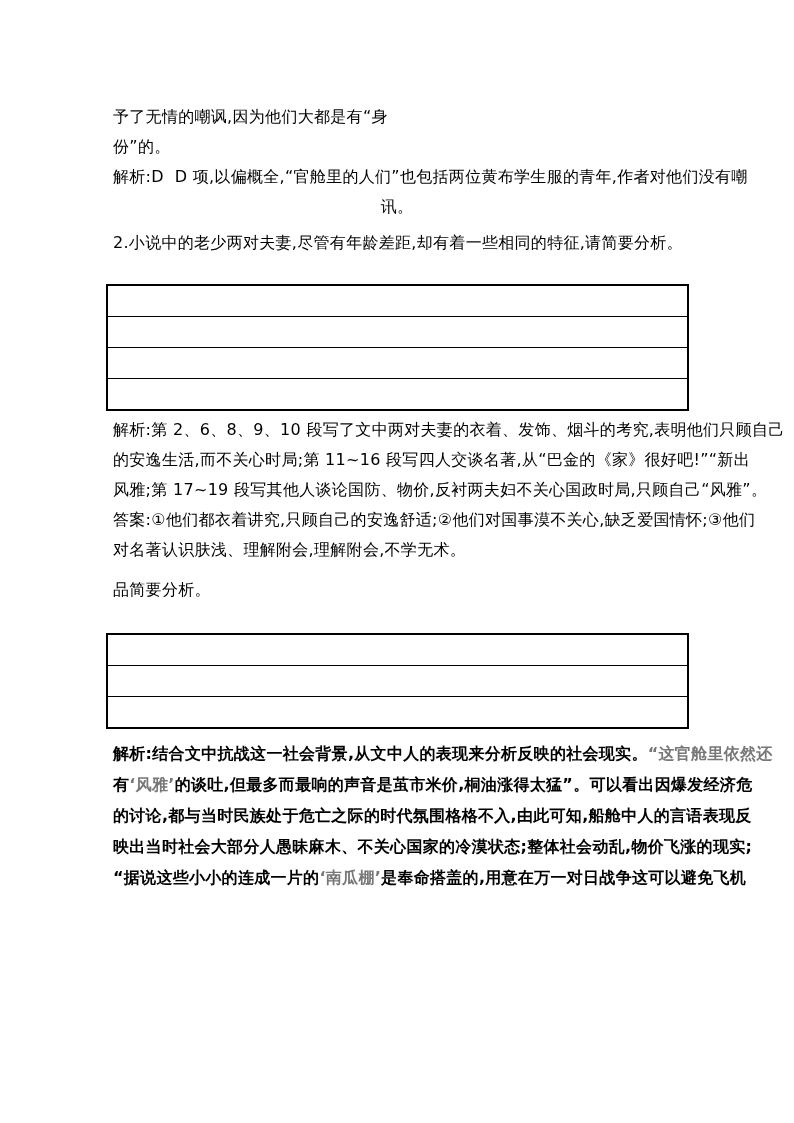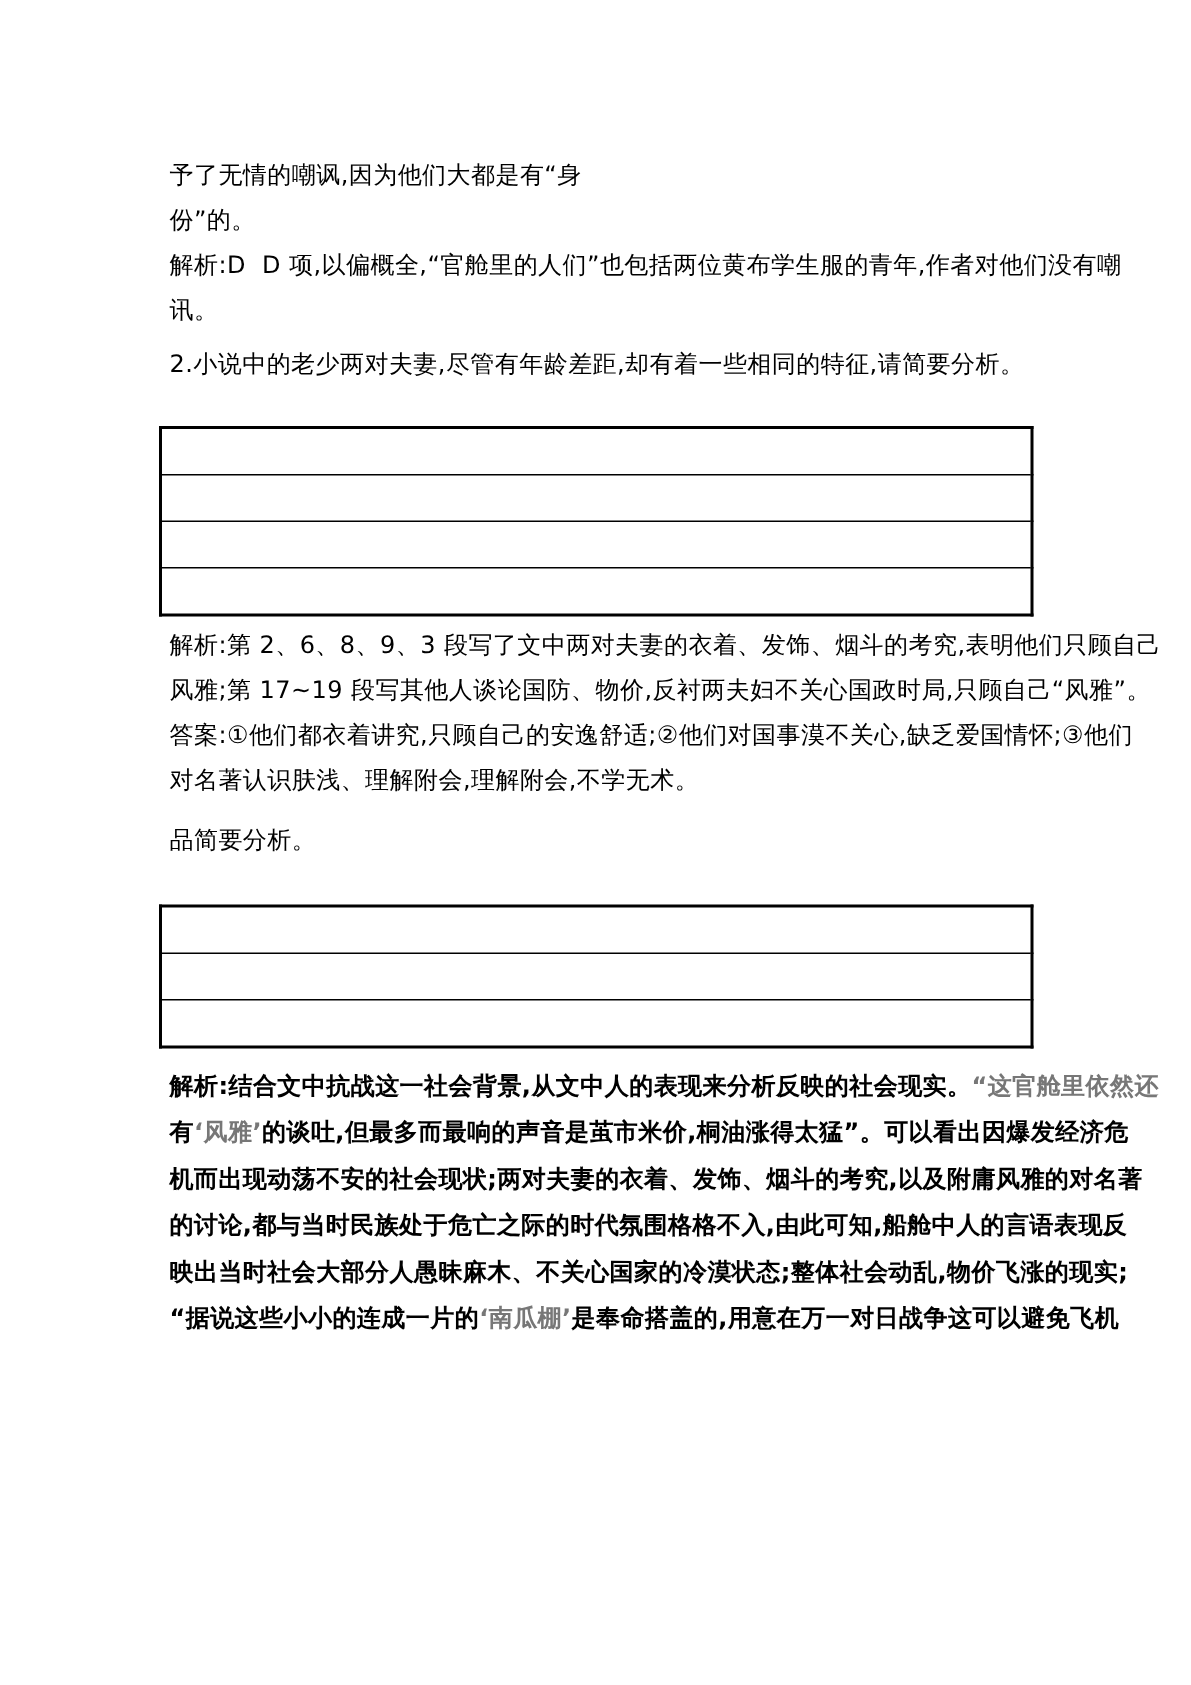--- a/index.html
+++ b/index.html
@@ -22,21 +22,21 @@
     font-size: 16px;
     line-height: 30px;
     white-space: pre;
     letter-spacing: 0.3px;
   }
   .norm { color: #000000; }
   .kai  { color: #777777; }    
 
   
   .b-intro { margin-top: 0; }
-  .b-jx1   { margin-top: 0; }
+  .b-jx1   { margin-top: 0; text-align: center; }
   .b-q2    { margin-top: 6px; }
   .b-t1    { margin-top: 26px; }
   .b-jx2   { margin-top: 4px; }
   .b-ans2  { margin-top: 0; }
   .b-q3    { margin-top: 10px; }
   .b-t2    { margin-top: 28px; }
   .b-jx3   { margin-top: 9px; }
   .b-jx3 .line { line-height: 31px; font-weight: bold; }
 
   table.answer-table {
@@ -78,21 +78,22 @@
           </tr>
           <tr>
             <td></td>
           </tr>
           <tr>
             <td></td>
           </tr>
         </tbody>
       </table>
       <div class="para b-jx2">
-        <div class="line"><span class="norm">解析:第 2、6、8、9、3 段写了文中两对夫妻的衣着、发饰、烟斗的考究,表明他们只顾自己</span></div>
+        <div class="line"><span class="norm">解析:第 2、6、8、9、10 段写了文中两对夫妻的衣着、发饰、烟斗的考究,表明他们只顾自己</span></div>
+        <div class="line"><span class="norm">的安逸生活,而不关心时局;第 11~16 段写四人交谈名著,从“巴金的《家》很好吧!”“新出</span></div>
         <div class="line"><span class="norm">风雅;第 17~19 段写其他人谈论国防、物价,反衬两夫妇不关心国政时局,只顾自己“风雅”。</span></div>
       </div>
       <div class="para b-ans2">
         <div class="line"><span class="norm">答案:①他们都衣着讲究,只顾自己的安逸舒适;②他们对国事漠不关心,缺乏爱国情怀;③他们</span></div>
         <div class="line"><span class="norm">对名著认识肤浅、理解附会,理解附会,不学无术。</span></div>
       </div>
       <div class="para b-q3">
         <div class="line"><span class="norm">品简要分析。</span></div>
       </div>
       <table class="answer-table b-t2">
@@ -104,19 +105,18 @@
             <td></td>
           </tr>
           <tr>
             <td></td>
           </tr>
         </tbody>
       </table>
       <div class="para b-jx3">
         <div class="line"><span class="norm">解析:结合文中抗战这一社会背景,从文中人的表现来分析反映的社会现实。</span><span class="kai">“这官舱里依然还</span></div>
         <div class="line"><span class="norm">有</span><span class="kai">‘风雅’</span><span class="norm">的谈吐,但最多而最响的声音是茧市米价,桐油涨得太猛”。可以看出因爆发经济危</span></div>
-        <div class="line"><span class="norm">机而出现动荡不安的社会现状;两对夫妻的衣着、发饰、烟斗的考究,以及附庸风雅的对名著</span></div>
         <div class="line"><span class="norm">的讨论,都与当时民族处于危亡之际的时代氛围格格不入,由此可知,船舱中人的言语表现反</span></div>
         <div class="line"><span class="norm">映出当时社会大部分人愚昧麻木、不关心国家的冷漠状态;整体社会动乱,物价飞涨的现实;</span></div>
         <div class="line"><span class="norm">“据说这些小小的连成一片的</span><span class="kai">‘南瓜棚’</span><span class="norm">是奉命搭盖的,用意在万一对日战争这可以避免飞机</span></div>
       </div>
     </div>
 </div>
 
 </body></html>

